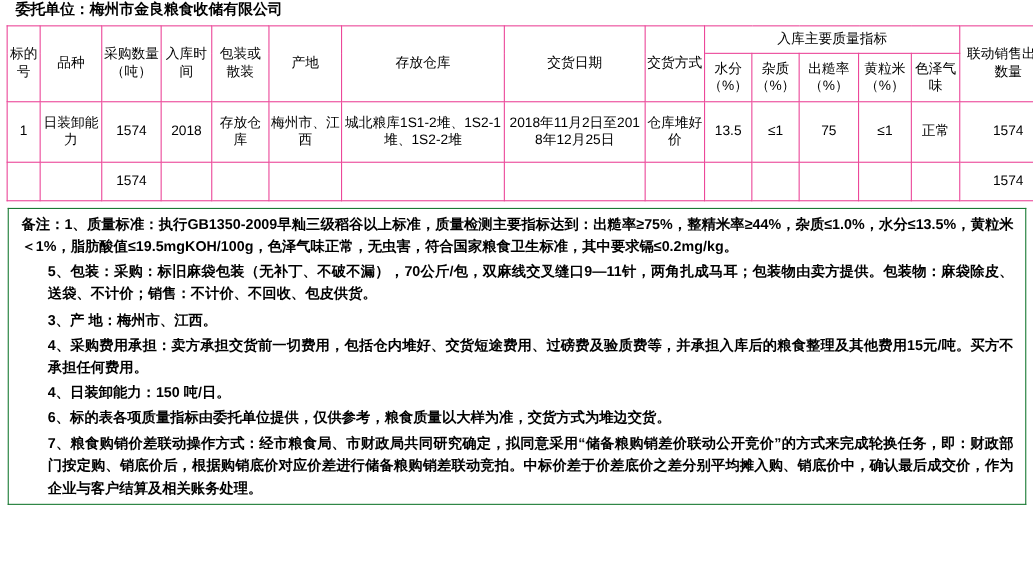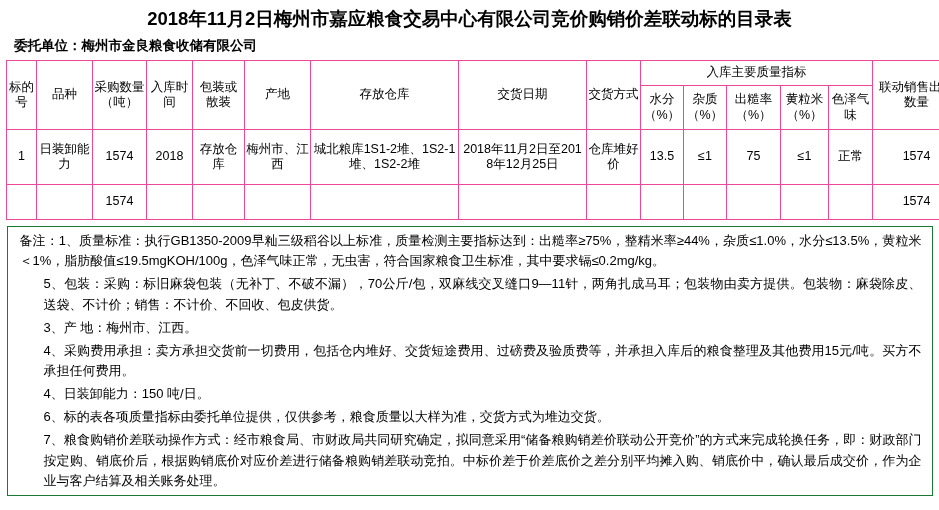--- a/index.html
+++ b/index.html
@@ -55,20 +55,21 @@
   }
   .hdr-tall { height: 64px; }
   .row-data td { height: 50px; }
   .row-sum td { height: 30px; }
 
   table.notes {
     border-collapse: collapse;
     width: 926px;
     margin: 6px auto 10px auto;
     table-layout: fixed;
+    font-weight: bold;
   }
   table.notes td {
     border: 1px solid #1a7a34;
     font-size: 13px;
     line-height: 1.55;
     padding: 4px 10px 4px 12px;
     text-align: justify;
     vertical-align: top;
   }
   .note-p {
@@ -78,21 +79,20 @@
   .note-p + .note-p {
     margin-top: 3px;
   }
   .indent2 { padding-left: 24px; }
 </style>
 </head>
 <body>
 
 <div class="page">
 
-  <div class="title">2018年11月2日梅州市嘉应粮食交易中心有限公司竞价购销价差联动标的目录表</div>
 
   <div class="entrust">
     <span>委托单位：</span><span>梅州市金良粮食收储有限公司</span>
   </div>
 
   <table class="main">
     <colgroup>
       <col style="width:30px">
       <col style="width:56px">
       <col style="width:54px">

